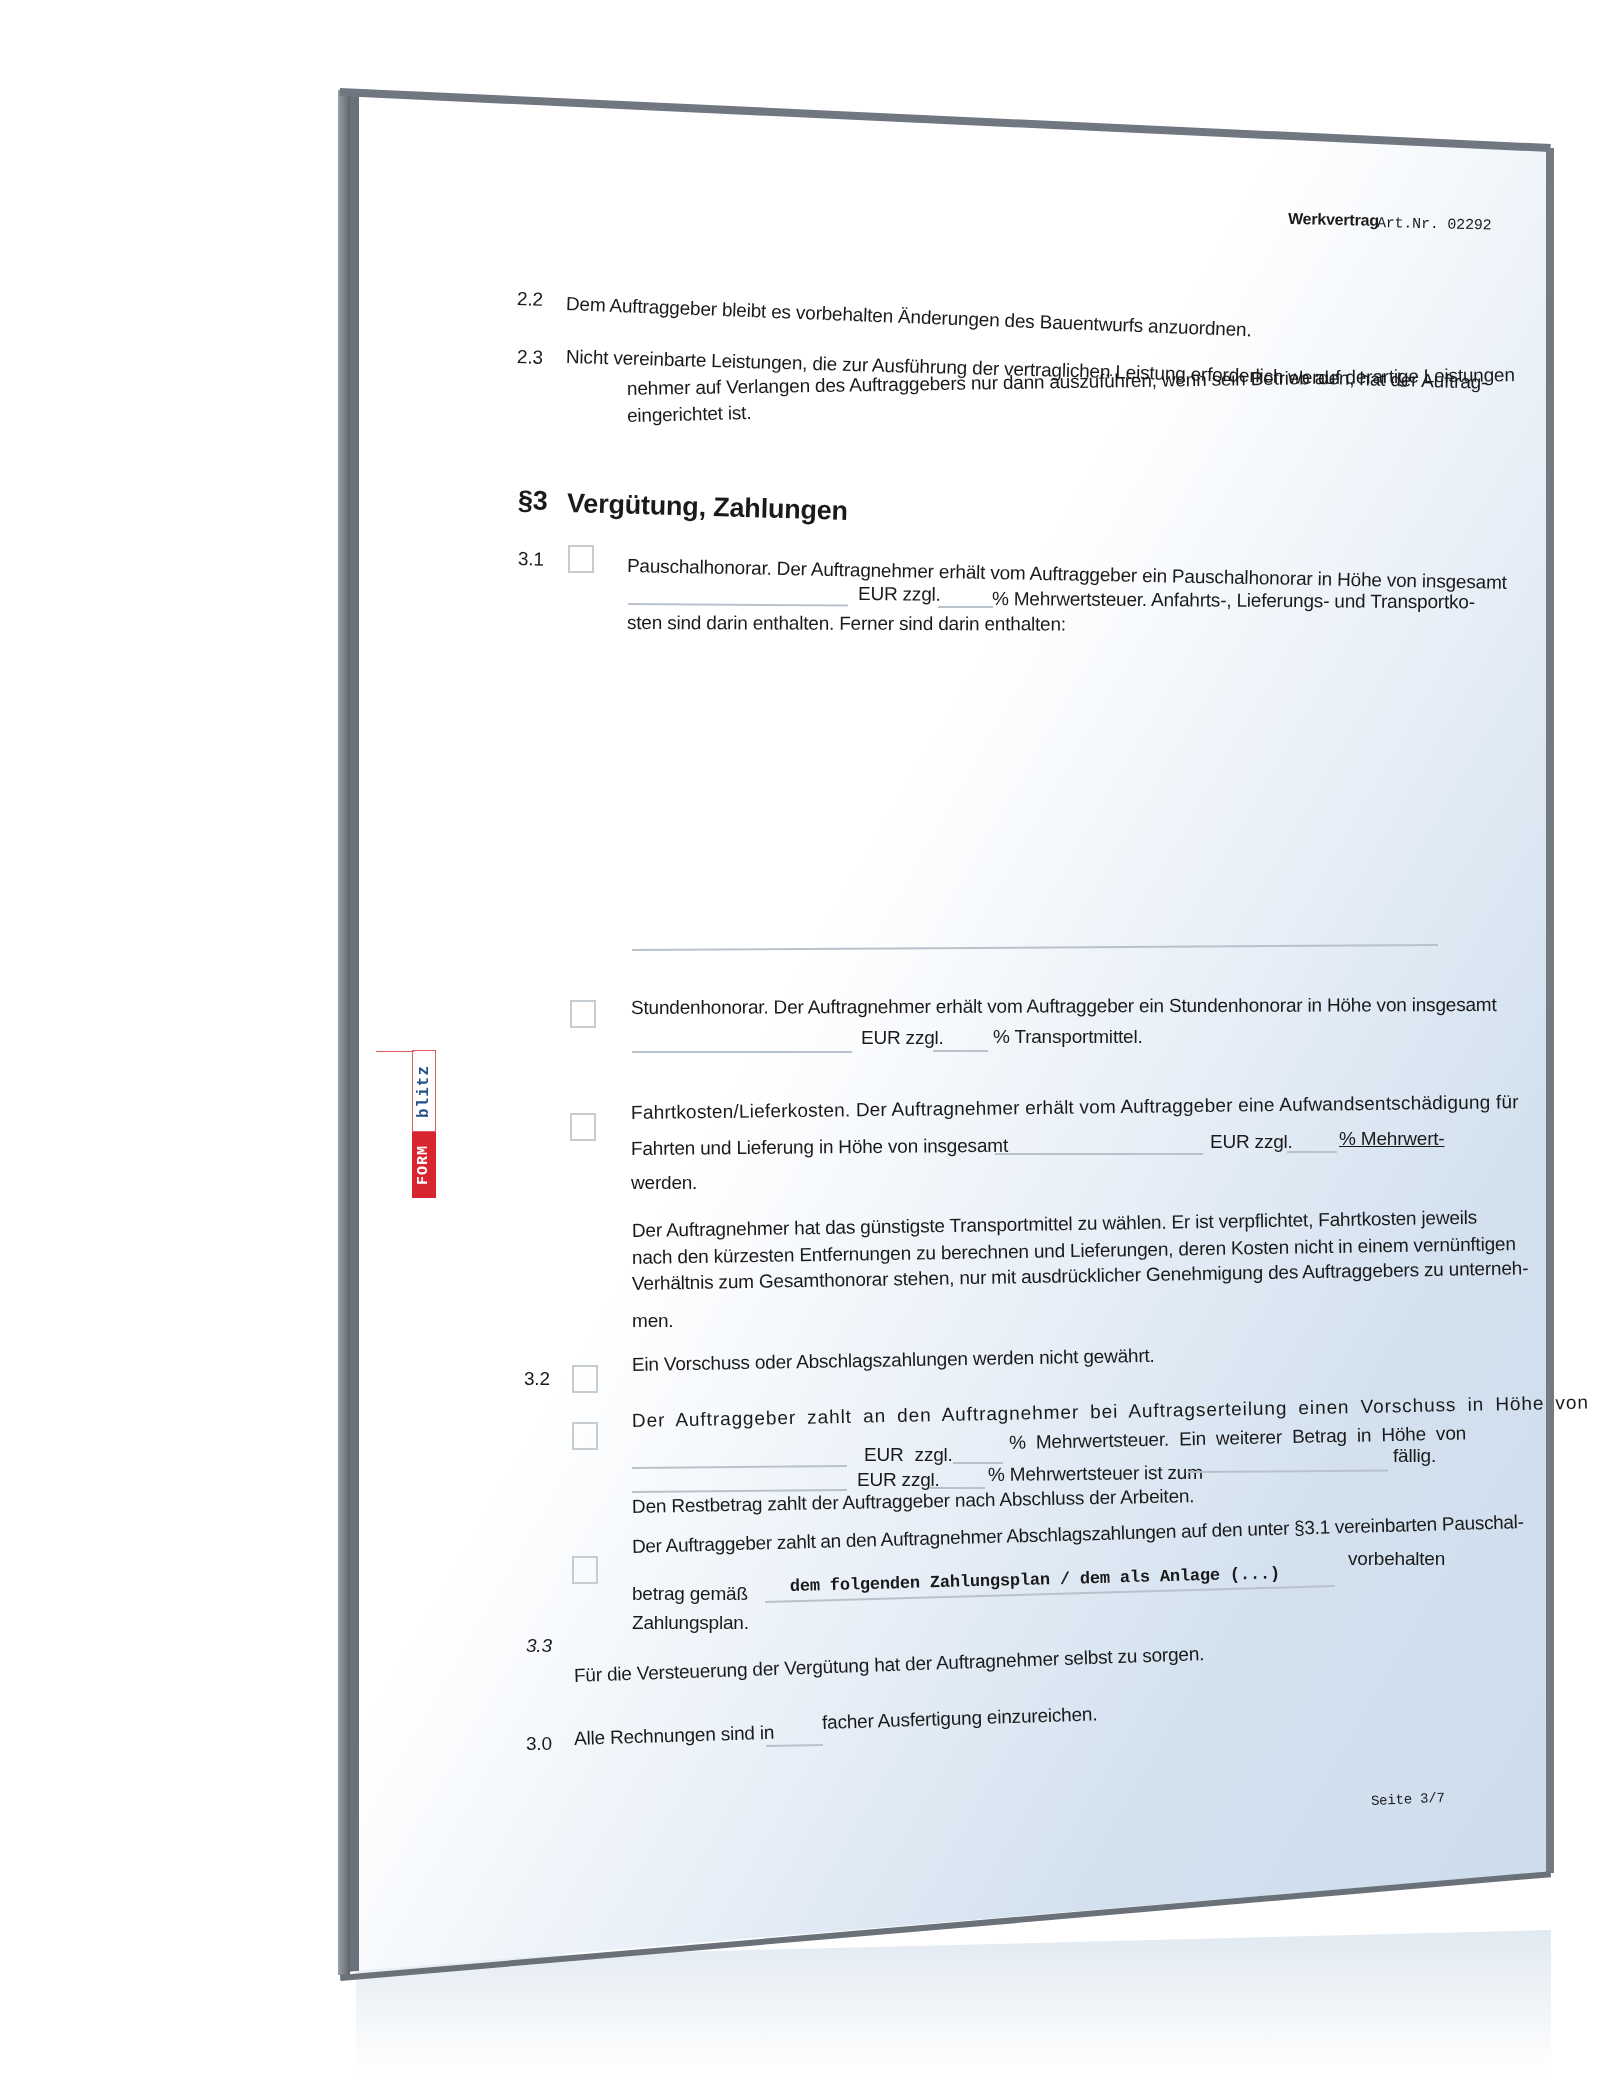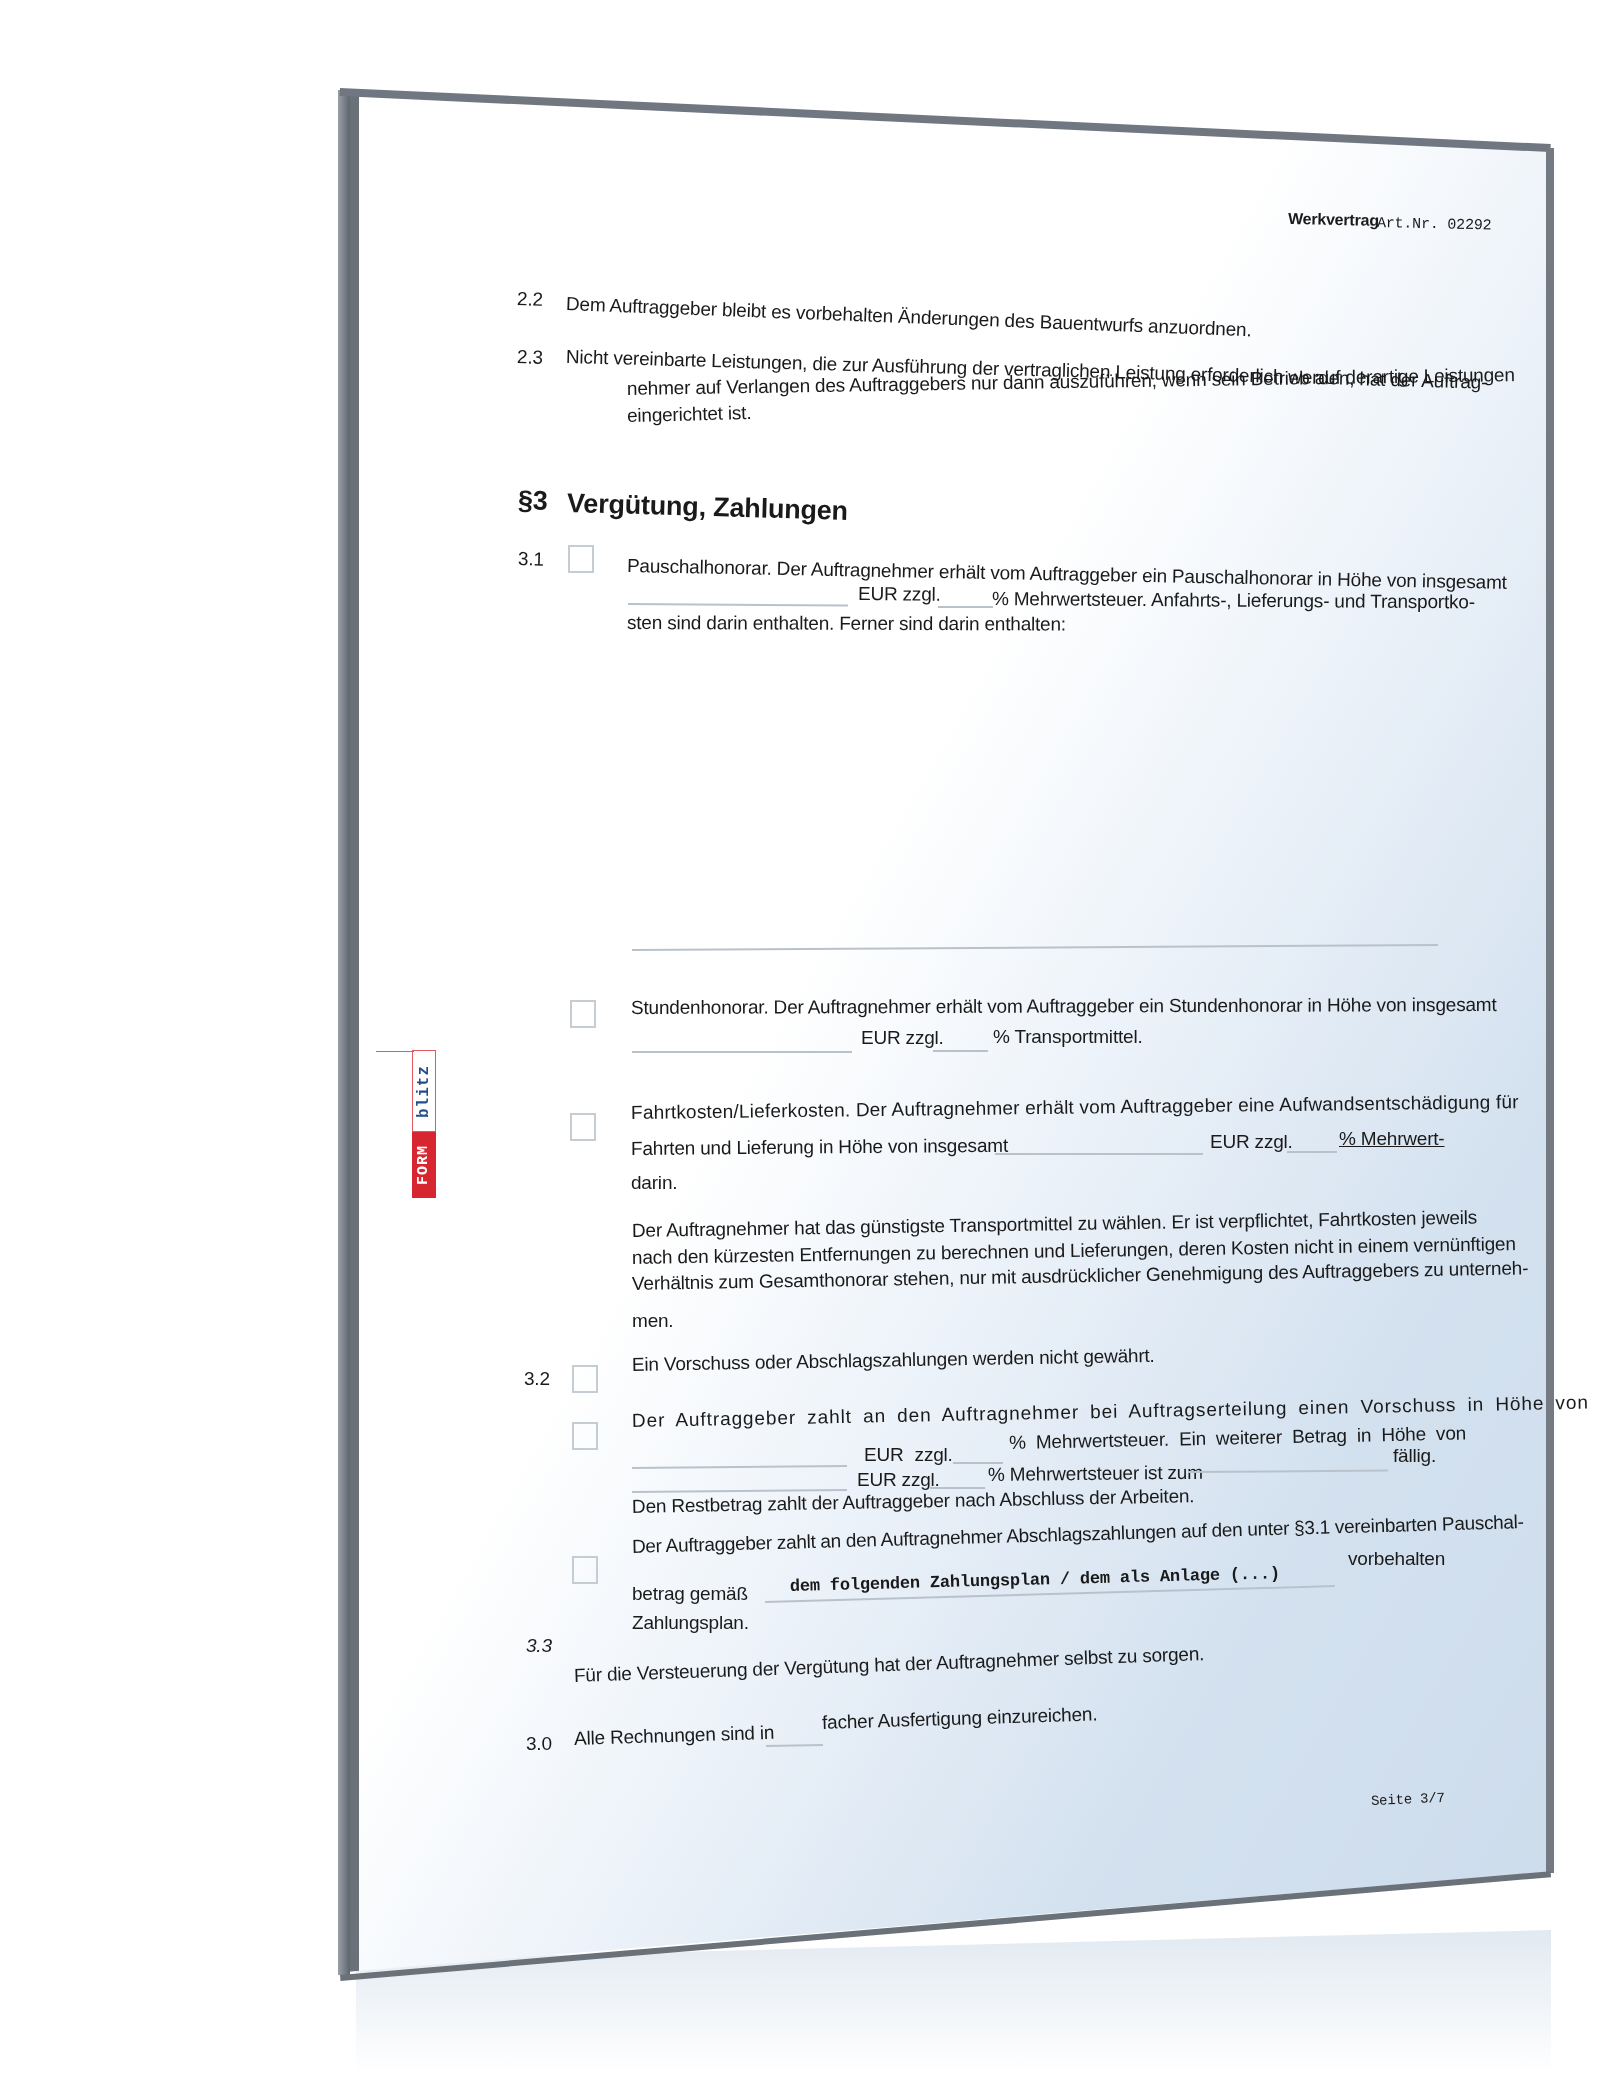--- a/index.html
+++ b/index.html
@@ -96,21 +96,21 @@
       <div class="form">FORM</div>
     </div>
 
     <div class="cb" style="left:570px;top:1113px;"></div>
     <span class="t" style="left:631px;top:1102px;transform:rotate(-0.7deg);letter-spacing:0.2px;">Fahrtkosten/Lieferkosten. Der Auftragnehmer erhält vom Auftraggeber eine Aufwandsentschädigung für</span>
     <span class="t" style="left:631px;top:1138px;transform:rotate(-0.5deg);">Fahrten und Lieferung in Höhe von insgesamt</span>
     <div class="line" style="left:995px;top:1153px;width:208px;"></div>
     <span class="t" style="left:1210px;top:1131px;">EUR zzgl.</span>
     <div class="line" style="left:1287px;top:1151px;width:50px;"></div>
     <span class="t" style="left:1339px;top:1128px;text-decoration:underline;">% Mehrwert-</span>
-    <span class="t" style="left:631px;top:1172px;">darin.</span>
+    <span class="t" style="left:631px;top:1172px;">werden.</span>
 
     <span class="t" style="left:632px;top:1220px;transform:rotate(-0.9deg);">Der Auftragnehmer hat das günstigste Transportmittel zu wählen. Er ist verpflichtet, Fahrtkosten jeweils</span>
     <span class="t" style="left:632px;top:1247px;transform:rotate(-0.9deg);">nach den kürzesten Entfernungen zu berechnen und Lieferungen, deren Kosten nicht in einem vernünftigen</span>
     <span class="t" style="left:632px;top:1273px;transform:rotate(-1deg);">Verhältnis zum Gesamthonorar stehen, nur mit ausdrücklicher Genehmigung des Auftraggebers zu unterneh-</span>
     <span class="t" style="left:632px;top:1310px;">men.</span>
 
     <span class="t num" style="left:524px;top:1368px;">3.2</span>
     <div class="cb" style="left:572px;top:1365px;"></div>
     <span class="t" style="left:632px;top:1354px;transform:rotate(-1deg);">Ein Vorschuss oder Abschlagszahlungen werden nicht gewährt.</span>
 

